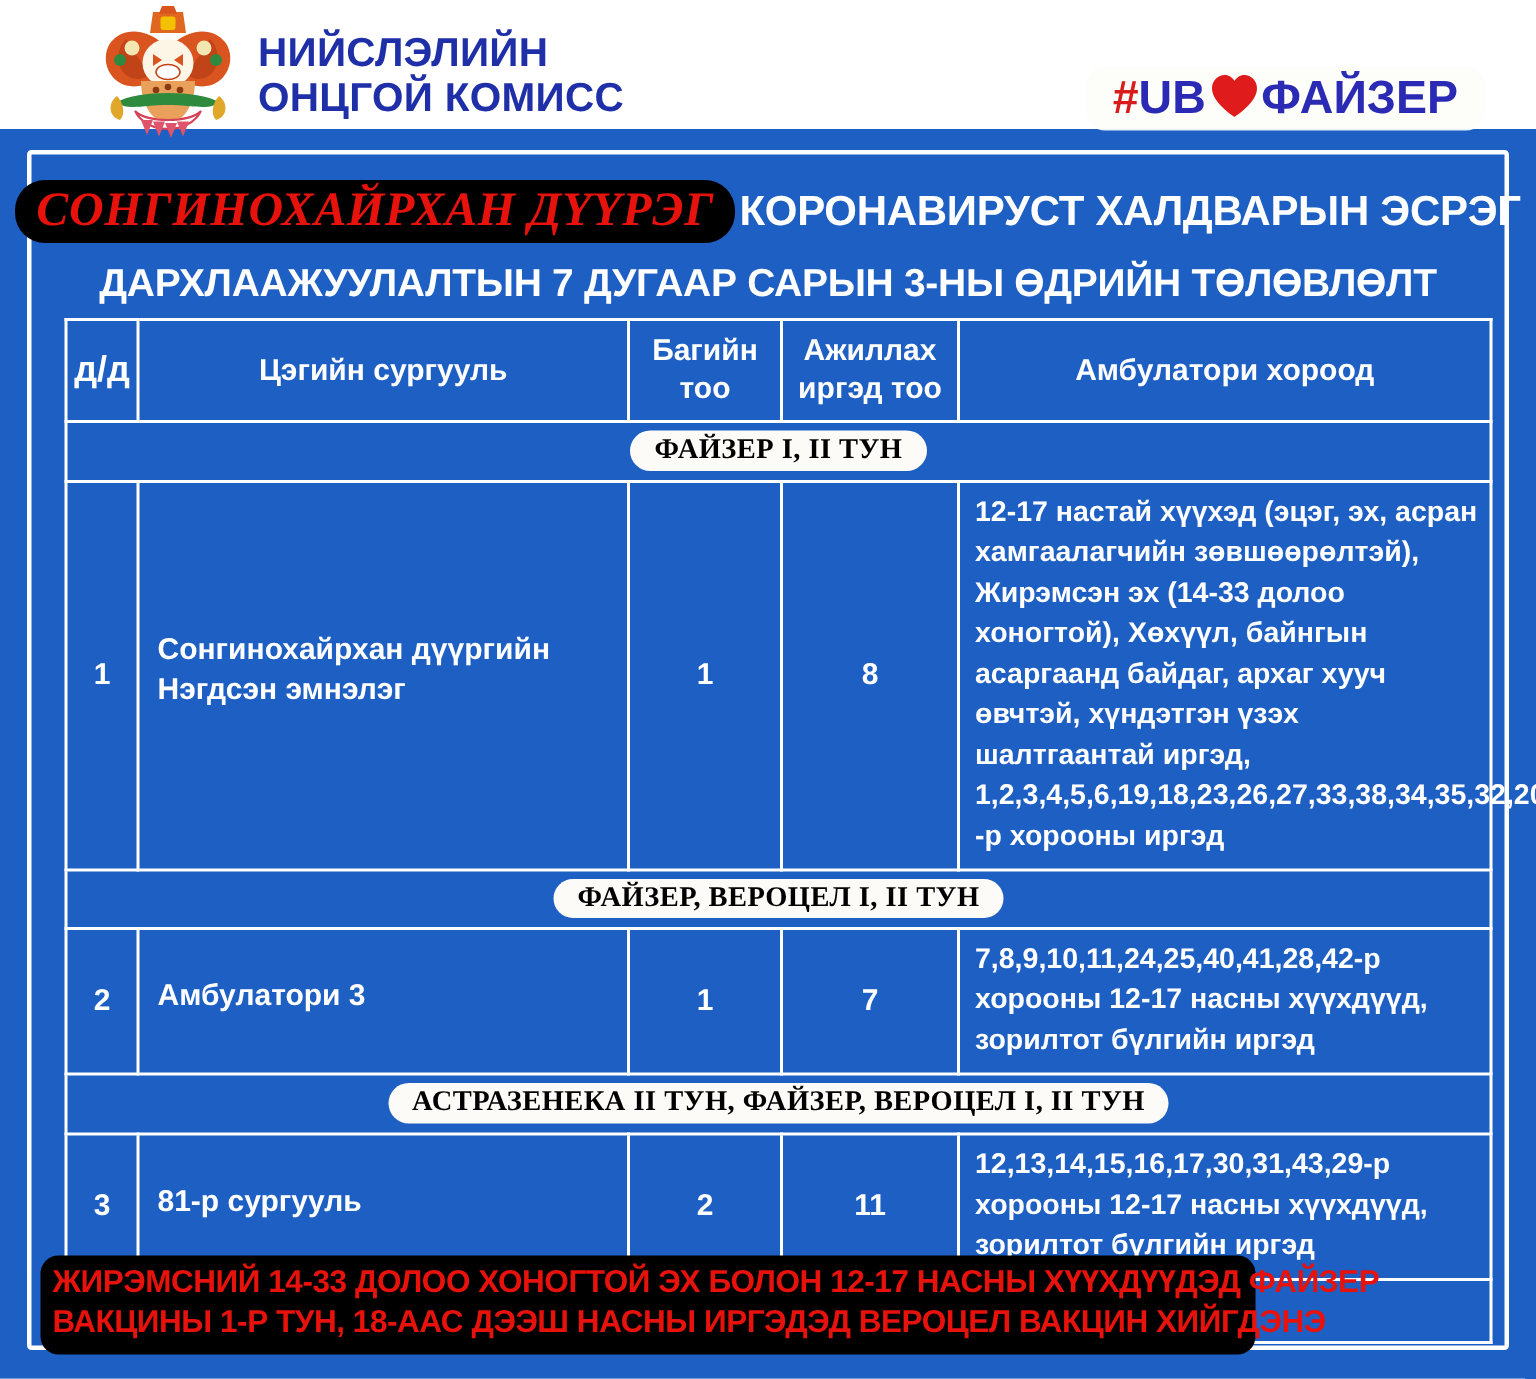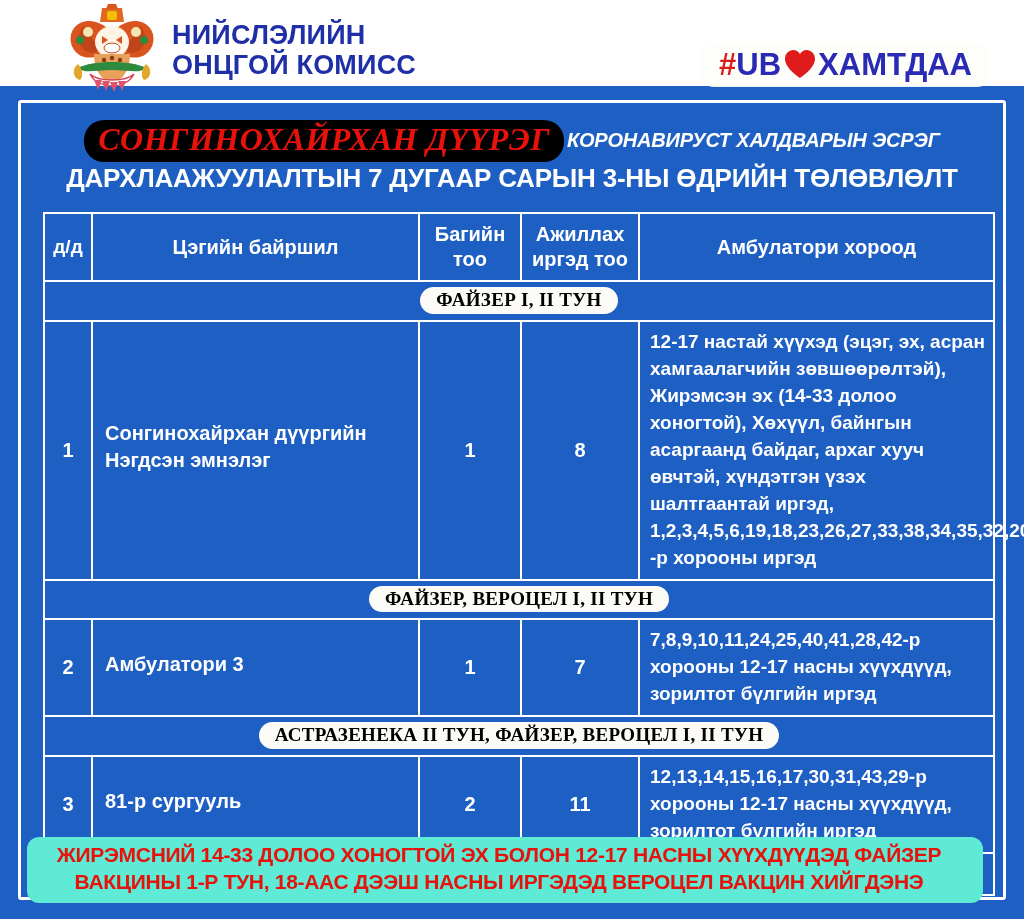--- a/index.html
+++ b/index.html
@@ -136,29 +136,28 @@
     padding: 3px 14px 5px 14px;
     font-family: "Liberation Serif", serif;
     font-style: italic;
     font-weight: bold;
     font-size: 32px;
     color: #e8120c;
     letter-spacing: 0.5px;
     line-height: 1.05;
   }
   .title-rest {
-    font-size: 20px;
+    font-size: 28px;
     font-weight: bold;
     color: #ffffff;
     letter-spacing: -0.2px;
     margin-left: 3px;
-    font-style: italic;
   }
   .title-line2 {
-    margin-top: 1px;
+    margin-top: 11px;
     font-size: 26px;
     font-weight: bold;
     color: #ffffff;
     letter-spacing: -0.2px;
     white-space: nowrap;
   }
 
   
   .table-wrap {
     position: absolute;
@@ -187,21 +186,21 @@
   col.c-khoroo{ width: 355px; }
 
   thead th {
     font-size: 20px;
     font-weight: bold;
     text-align: center;
     padding: 8px 4px;
     height: 62px;
     line-height: 1.25;
   }
-  .hdr-num { font-size: 19px; }
+  .hdr-num { font-size: 24px; }
 
   .section-row td {
     text-align: center;
     padding: 5px 0 6px 0;
     height: 36px;
   }
   .section-pill {
     display: inline-block;
     background: #fcfbf7;
     border-radius: 14px;
@@ -248,22 +247,22 @@
     text-align: center;
     font-size: 20px;
     font-weight: bold;
   }
 
   
   .footer-banner {
     position: absolute;
     left: 27px;
     bottom: 16px;
-    width: 956px;
-    background: #5eead4;
+    width: 810px;
+    background: #000000;
     border-radius: 12px;
     padding: 5px 20px 7px 8px;
     box-sizing: border-box;
     text-align: center;
   }
   .footer-line {
     font-size: 21px;
     font-weight: bold;
     color: #e8120c;
     letter-spacing: -0.3px;
@@ -317,21 +316,21 @@
       <div class="brand-line2">ОНЦГОЙ КОМИСС</div>
     </div>
   </div>
 </div>
 
 <div class="hashtag-badge">
   <span class="hash-ub"><span class="hash-sym">#</span><span>UB</span></span>
   <svg class="heart-icon" viewBox="0 0 34 32">
     <path d="M17 30 C17 30 2 20.5 2 11 C2 5.6 6 2 10.4 2 C13.4 2 15.8 3.8 17 6 C18.2 3.8 20.6 2 23.6 2 C28 2 32 5.6 32 11 C32 20.5 17 30 17 30 Z" fill="#e01b1b"></path>
   </svg>
-  <span class="hash-word">ХАМТДАА</span>
+  <span class="hash-word">ФАЙЗЕР</span>
 </div>
 
 <div class="panel">
   <div class="frame"></div>
 
   <div class="title-block">
     <div class="title-line1">
       <span class="district-pill">СОНГИНОХАЙРХАН ДҮҮРЭГ</span>
       <span class="title-rest">КОРОНАВИРУСТ ХАЛДВАРЫН ЭСРЭГ</span>
     </div>
@@ -343,21 +342,21 @@
       <colgroup>
         <col class="c-num">
           <col class="c-loc">
           <col class="c-team">
           <col class="c-staff">
           <col class="c-khoroo">
       </colgroup>
       <thead>
         <tr>
           <th class="hdr-num">д/д</th>
-          <th>Цэгийн байршил</th>
+          <th>Цэгийн сургууль</th>
           <th>
             <span>Багийн</span><br>
             <span>тоо</span>
           </th>
           <th>
             <span>Ажиллах</span><br>
             <span>иргэд тоо</span>
           </th>
           <th>Амбулатори хороод</th>
         </tr>

